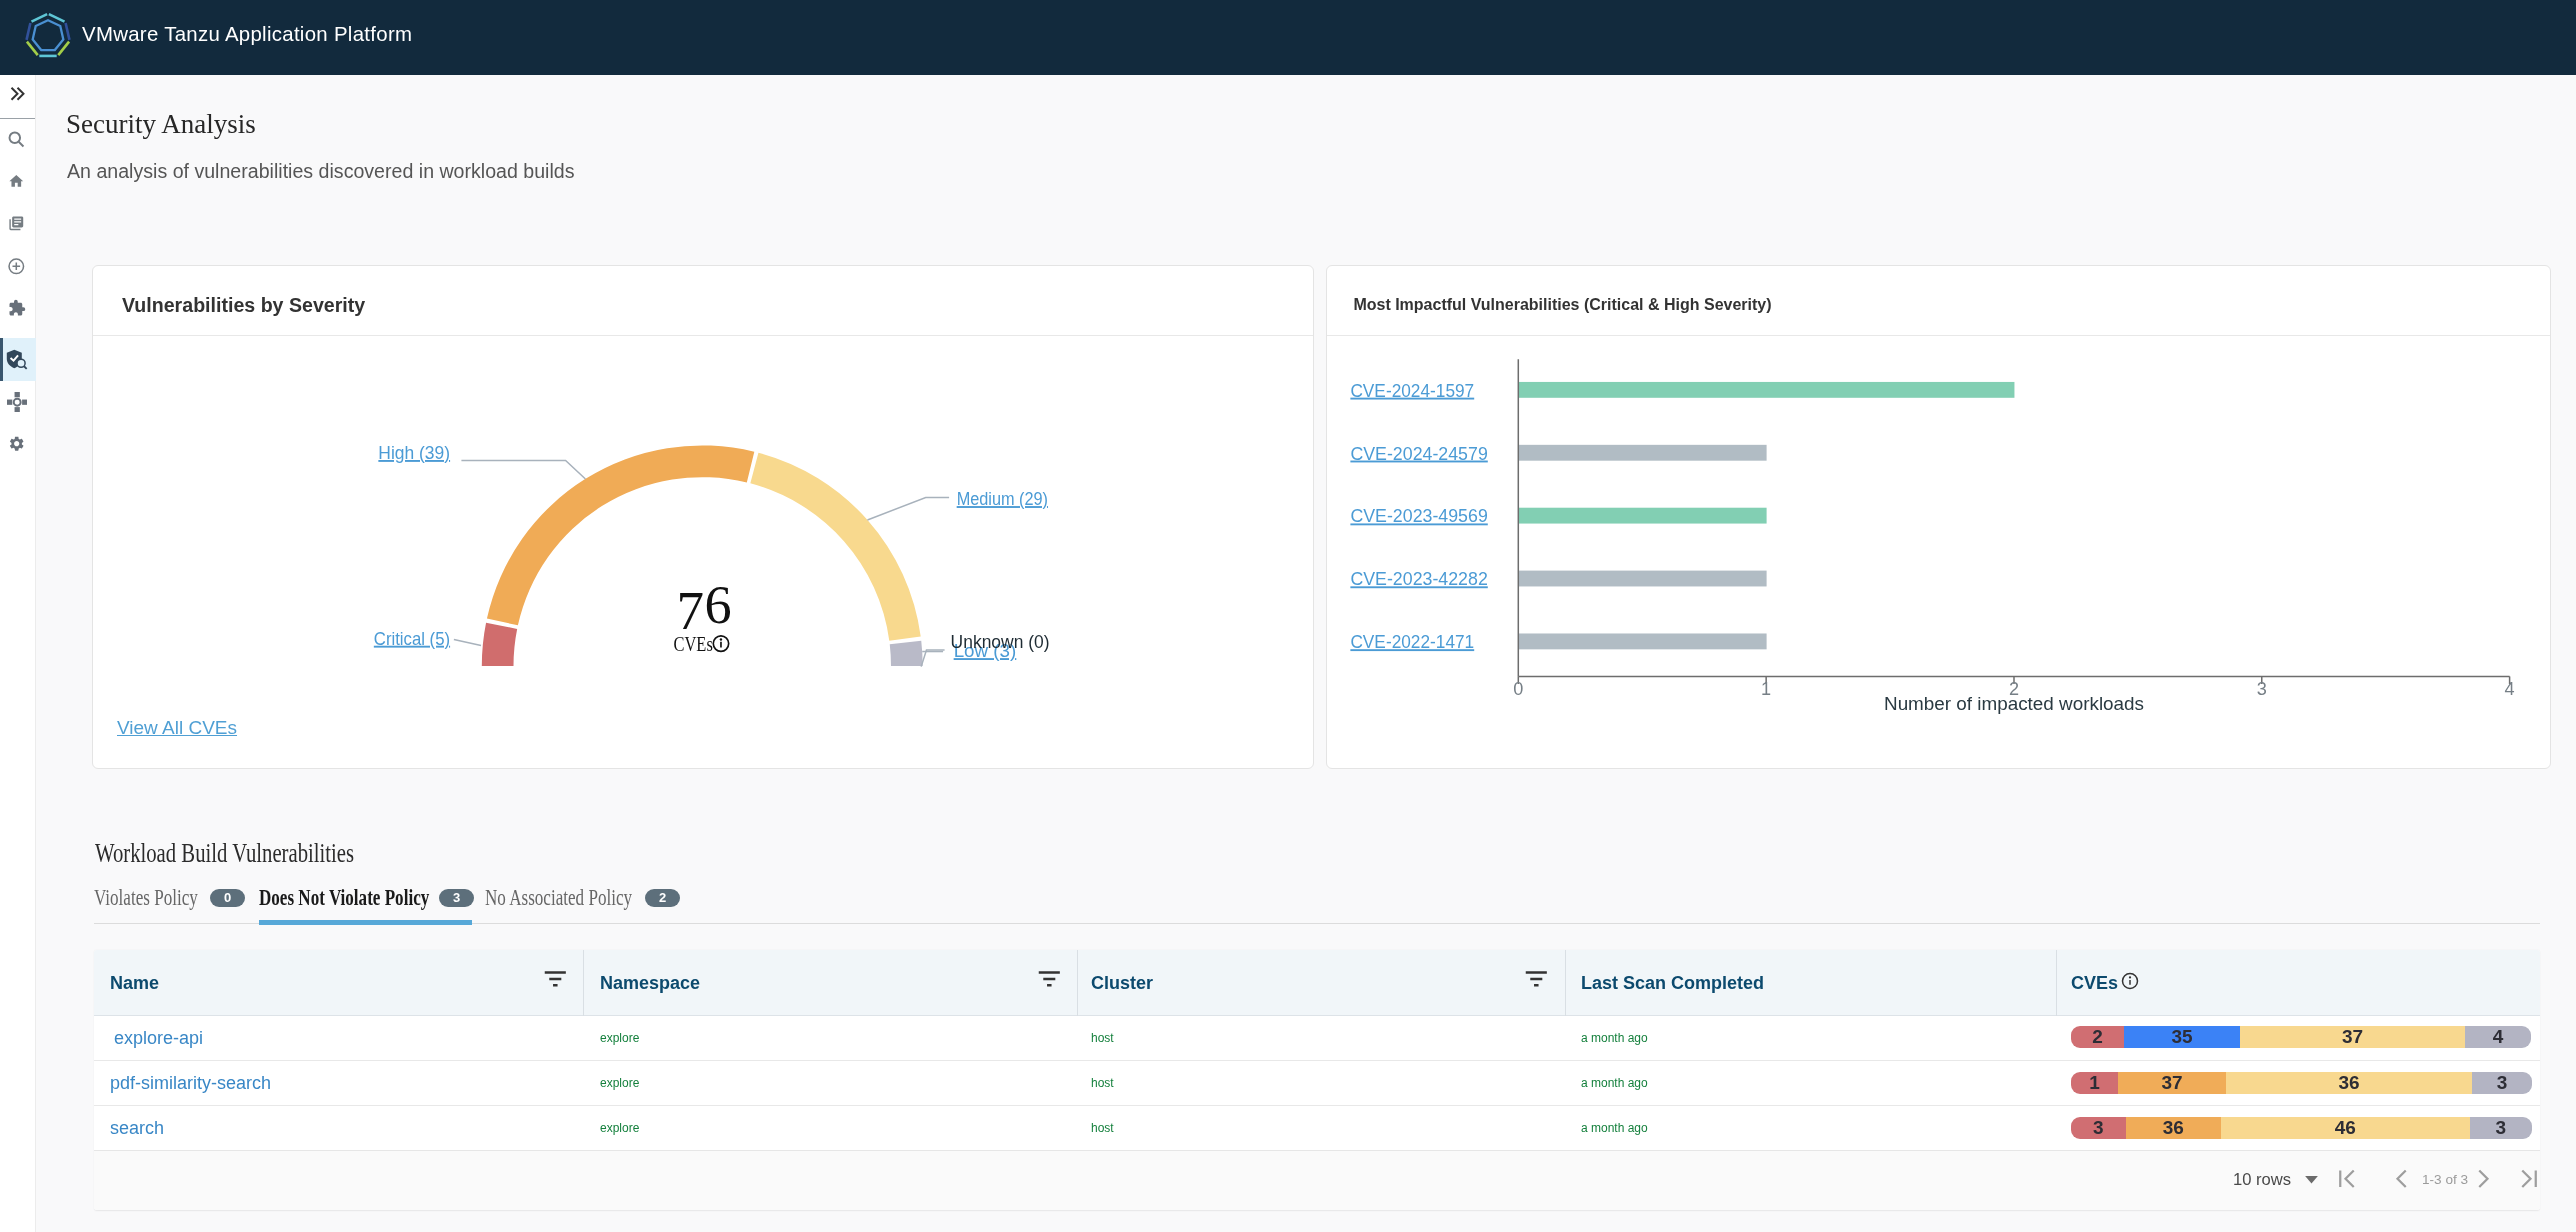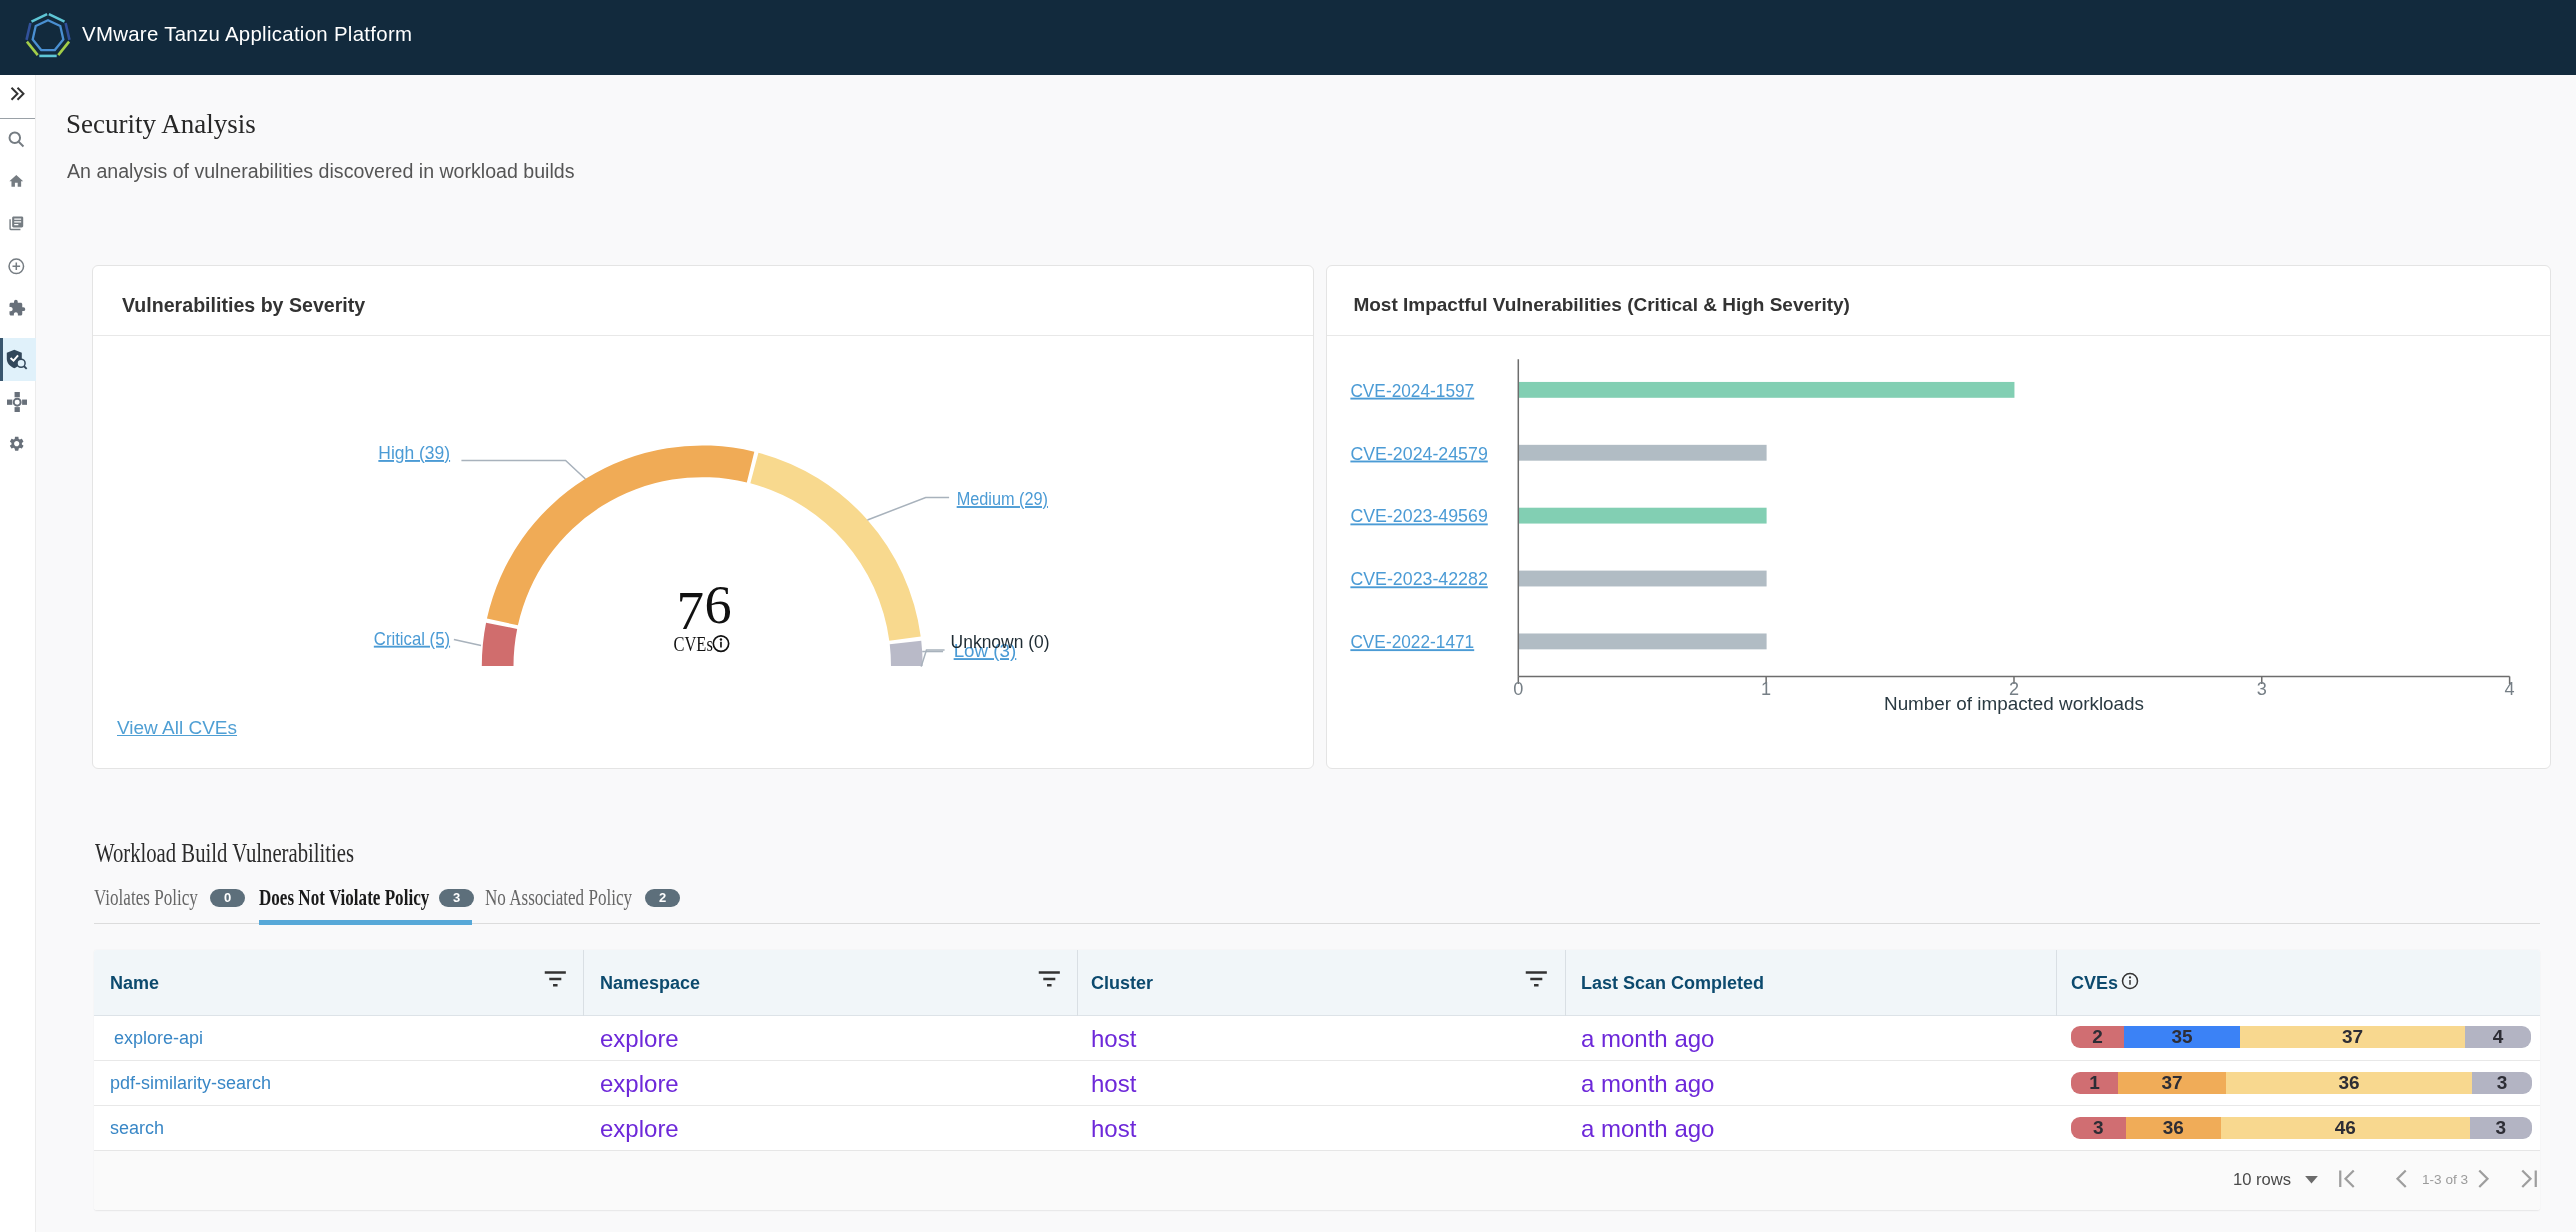--- a/index.html
+++ b/index.html
@@ -112,21 +112,21 @@
     <g stroke="#111" fill="none" stroke-width="2.2">
       <circle cx="831.8" cy="408.5" r="10.2"></circle>
       <path d="M831.8,406 L831.8,413.5"></path>
     </g>
     <circle cx="831.8" cy="403" r="1.6" fill="#111"></circle>
   </svg>
   <div class="abs" style="left:24px;top:451px;"><a class="blue" style="font-size:19px;">View All CVEs</a></div>
 </div>
 
 <div class="abs" style="left:1326px;top:265px;width:1225px;height:504px;background:#ffffff;border:0.8px solid #e4e4e4;border-radius:6px;">
-  <div class="abs" style="left:26.4px;top:0;height:69px;line-height:78px;font-size:19px;font-weight:bold;color:#333333;">Most Impactful Vulnerabilities (Critical &amp; High Severity)</div>
+  <div class="abs" style="left:26.4px;top:0;height:69px;line-height:78px;font-size:16px;font-weight:bold;color:#333333;">Most Impactful Vulnerabilities (Critical &amp; High Severity)</div>
   <div class="abs" style="left:0;top:69px;width:1223px;border-top:0.8px solid #e8e8e8;"></div>
   <svg id="barchart" class="abs" style="left:0;top:69px;" width="1223" height="433" viewBox="0 0 1620 573">
 
     <rect x="254" y="61.9" width="656.6" height="21" fill="#82cfb3"></rect>
     <rect x="254" y="145.2" width="328.3" height="21" fill="#b1bcc4"></rect>
     <rect x="254" y="228.5" width="328.3" height="21" fill="#82cfb3"></rect>
     <rect x="254" y="311.8" width="328.3" height="21" fill="#b1bcc4"></rect>
     <rect x="254" y="395.1" width="328.3" height="21" fill="#b1bcc4"></rect>
 
     <g stroke="#6d6d6d" stroke-width="2">
@@ -257,21 +257,21 @@
   <svg class="abs pagico" style="left:2426px;top:219px;" viewBox="0 0 24 26" width="18" height="19.6">
       <path d="M3,2 L14,13 L3,24 M21,2 V24"></path>
     </svg>
 </div>
 
 <style>
   .th { top:0; height:66px; line-height:66px; font-size:18px; font-weight:bold; color:#0c4a6e; }
   .colsep { top:0; height:66px; border-left:0.8px solid #d9dfe4; }
   .row { left:0; width:2446px; height:45px; border-bottom:0.8px solid #e8e8e8; }
   .row a.rlink { position:absolute; top:0; height:45px; line-height:45px; font-size:18px; color:#3987c6; text-decoration:none; }
-  .row .rtxt { position:absolute; top:0; height:29px; line-height:45px; font-size:24px; color:#6d28d9; }
+  .row .rtxt { position:absolute; top:0; height:29px; line-height:45px; font-size:12px; color:#15803d; }
   .cvebar { left:1977px; width:461px; height:22px; display:flex; }
   .seg { height:22px; display:flex; align-items:center; justify-content:center; font-size:19px; font-weight:bold; color:#2d2d35; }
   .badge { top:13px; width:35px; height:18px; background:#5d6f7b; border-radius:9px; color:#fff; font-size:13px; font-weight:bold; text-align:center; line-height:18px; font-family:"Liberation Sans",sans-serif; }
   .tabt { top:7.5px; font-size:23.4px; transform:scaleX(0.73); transform-origin:left top; white-space:nowrap; }
   .pagico { width:18px; height:19.6px; } 
   .pagico path { fill:none; stroke:#9e9e9e; stroke-width:3; }
 </style>
 
 
 </body></html>

